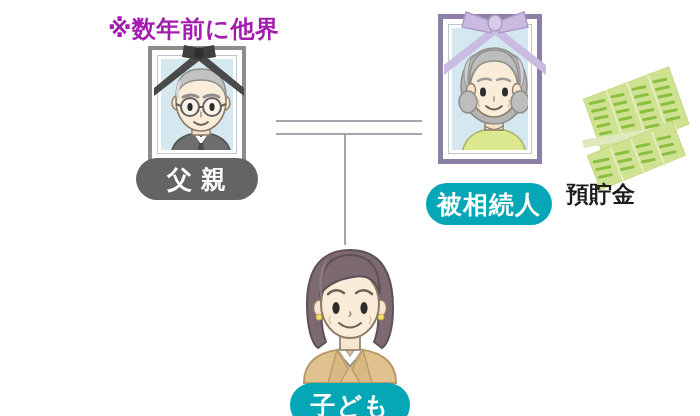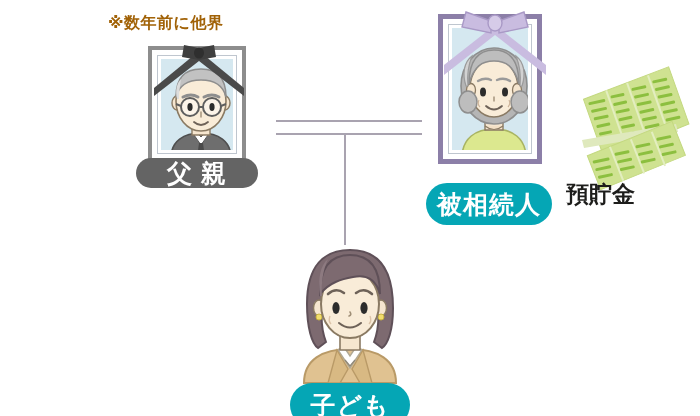--- a/index.html
+++ b/index.html
@@ -9,23 +9,23 @@
     font-family:"Liberation Sans","DejaVu Sans",sans-serif;
     overflow:hidden;
     position:relative;
   }
   #stage{position:absolute;left:0;top:0;width:700px;height:416px;}
 
   
   .note{
     position:absolute;
     left:108px; top:13px;
-    font-size:16px;
+    font-size:24px;
     font-weight:bold;
-    color:#a16207;
+    color:#a21caf;
     letter-spacing:0.5px;
     white-space:nowrap;
   }
 
   
   .marriage-line{
     position:absolute;
     left:276px; width:146px;
     height:2px;
     background:#a9a3b0;
@@ -135,21 +135,21 @@
       </div>
 
       <svg style="position:absolute;left:-6px;top:-6px;" width="106" height="56" viewBox="0 0 106 56">
         <path d="M53 7 L8 44 L8 52 L53 17 Z" fill="#4a4a4a"></path>
         <path d="M53 7 L98 44 L98 52 L53 17 Z" fill="#4a4a4a"></path>
         <path d="M53 4 L38 1 L36 13 L53 16 Z" fill="#3f3f3f"></path>
         <path d="M53 4 L68 1 L70 13 L53 16 Z" fill="#3f3f3f"></path>
         <ellipse cx="53" cy="9" rx="5" ry="5.5" fill="#2f2f2f"></ellipse>
       </svg>
     </div>
-    <div class="badge gray" style="left:-12px;top:112px;width:122px;height:30px;font-size:25px;">
+    <div class="badge gray" style="left:-12px;top:112px;width:122px;height:42px;font-size:25px;">
       <span>父 親</span>
     </div>
   </div>
 
   <div class="person" style="left:438px;top:14px;">
     <div class="frame" style="width:104px;height:150px;border-width:5px;border-color:#8c7fa8;">
       <div class="mat"></div>
       <div class="photo">
         <svg width="84" height="130" viewBox="0 0 84 130">
 

